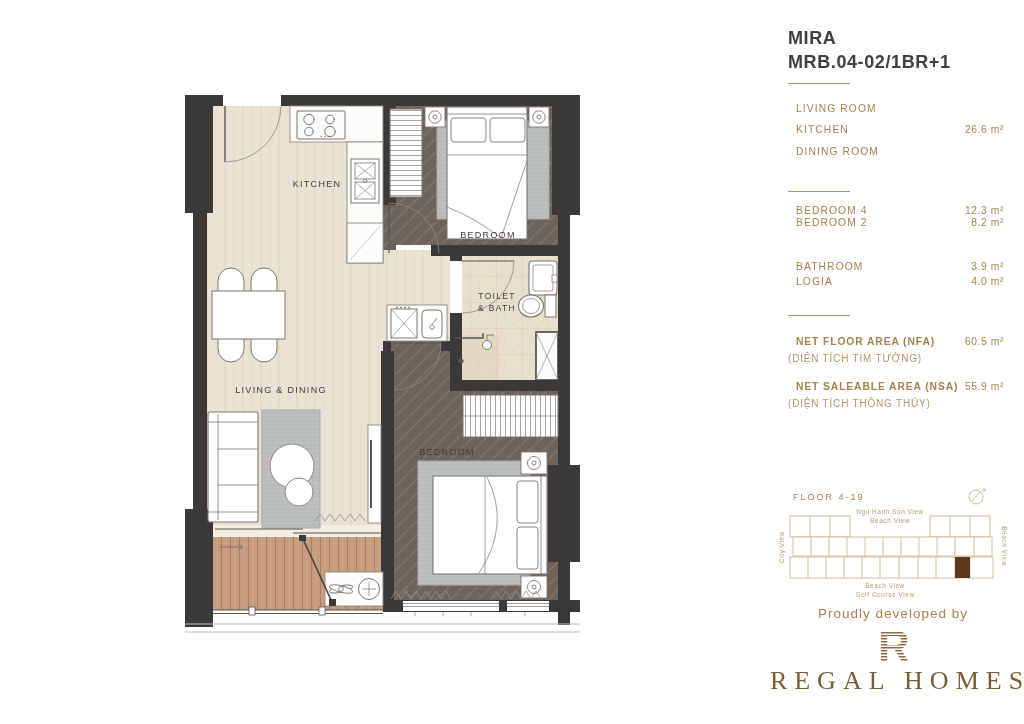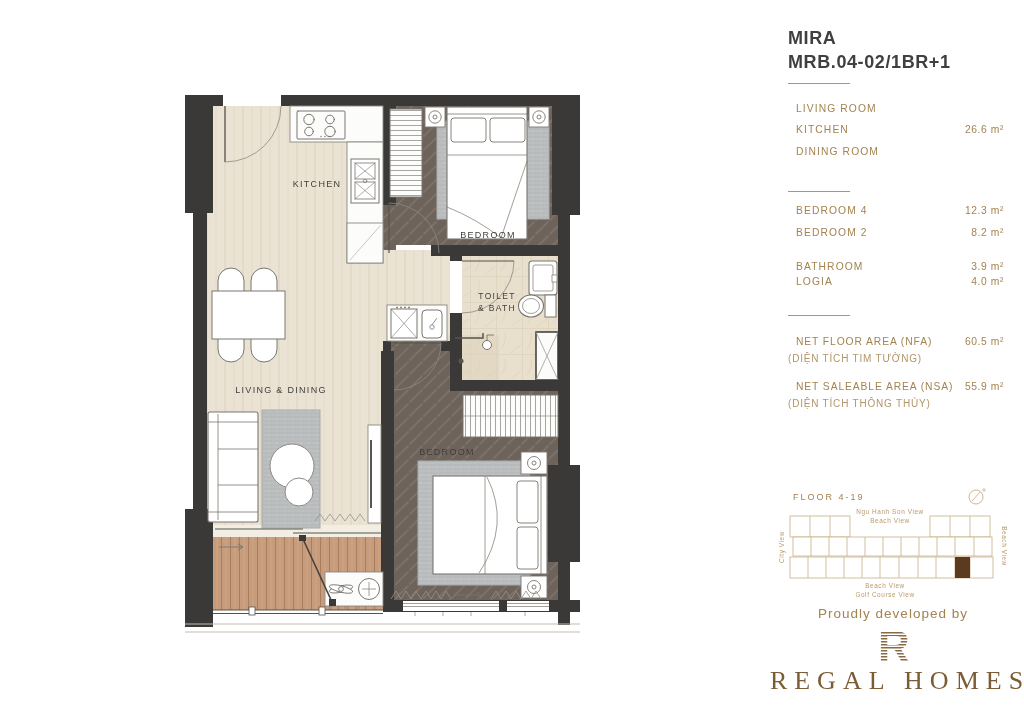--- a/index.html
+++ b/index.html
@@ -5,21 +5,21 @@
   html,body{margin:0;padding:0;background:#ffffff;}
   .page{position:relative;width:1024px;height:724px;background:#ffffff;overflow:hidden;
         font-family:"Liberation Sans", sans-serif;}
   
   .unit-title{position:absolute;left:788px;top:26px;color:#404040;font-weight:bold;
               font-size:18px;line-height:24px;letter-spacing:0.6px;}
   .hr{position:absolute;left:788px;width:62px;height:1px;background:#b3955f;}
   .row{position:absolute;left:788px;width:208px;display:flex;justify-content:space-between;
        color:#a3834f;font-size:10.3px;letter-spacing:1.1px;white-space:nowrap;margin-left:8px;}
   .row .val{letter-spacing:0.6px;}
-  .arealabel{font-size:10.3px;letter-spacing:0.9px;font-weight:normal;color:#a3834f;}
+  .arealabel{font-size:10.3px;letter-spacing:0.9px;font-weight:bold;color:#a3834f;}
   .sub{position:absolute;left:788px;color:#b29569;font-size:10px;letter-spacing:0.8px;}
   .center-col{position:absolute;left:760px;width:266px;text-align:center;}
   .tagline{top:606px;color:#a3834f;font-size:13.5px;letter-spacing:1px;}
   .brand{top:666px;color:#7b5c35;font-family:"Liberation Serif", serif;font-size:26px;
          letter-spacing:7px;padding-left:7px;}
   svg text{font-family:"Liberation Sans", sans-serif;}
 </style>
 </head>
 <body>
 
@@ -314,21 +314,21 @@
     <span>DINING ROOM</span>
     <span class="val"></span>
   </div>
 
   <div class="hr" style="top:191px"></div>
 
   <div class="row" style="top:205px">
     <span>BEDROOM 4</span>
     <span class="val">12.3 m²</span>
   </div>
-  <div class="row" style="top:227px">
+  <div class="row" style="top:217px">
     <span>BEDROOM 2</span>
     <span class="val">8.2 m²</span>
   </div>
   <div class="row" style="top:261px">
     <span>BATHROOM</span>
     <span class="val">3.9 m²</span>
   </div>
   <div class="row" style="top:276px">
     <span>LOGIA</span>
     <span class="val">4.0 m²</span>

